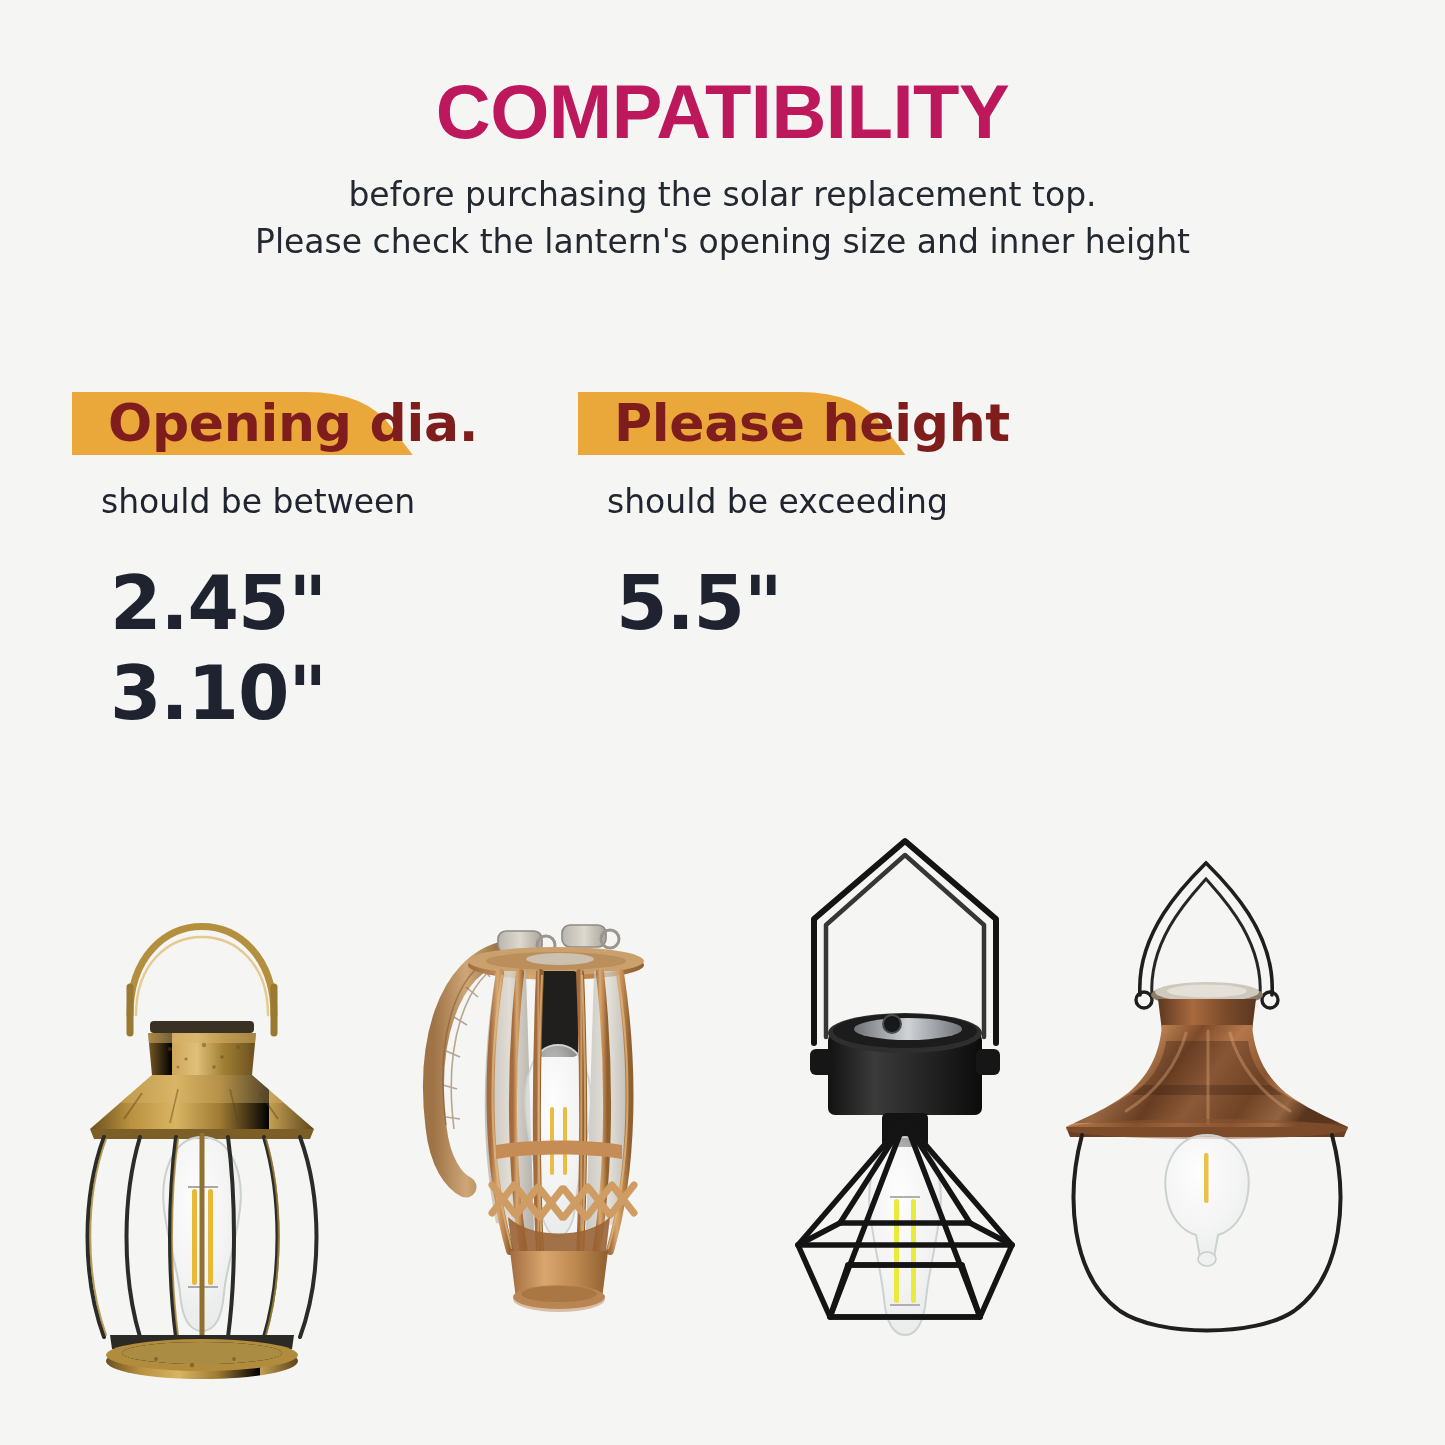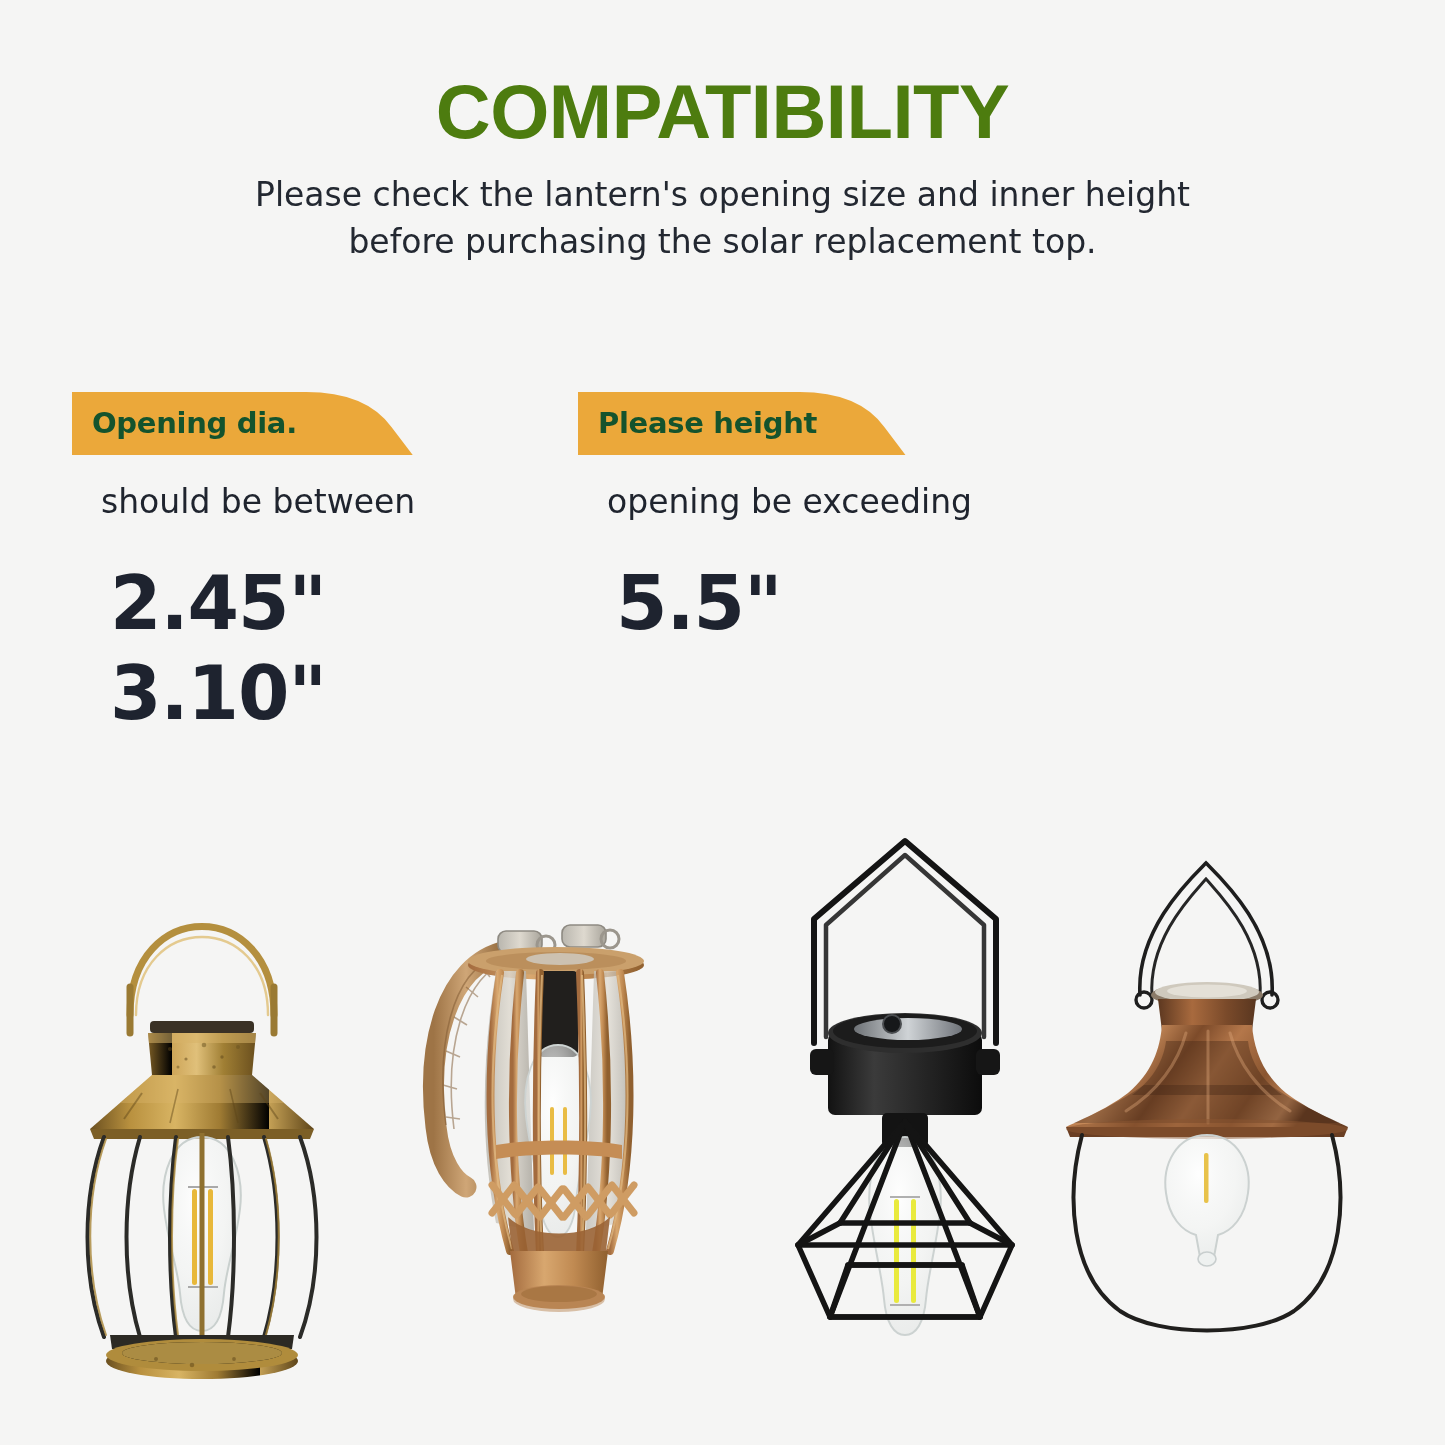--- a/index.html
+++ b/index.html
@@ -22,21 +22,21 @@
     left: 0;
     width: 1445px;
     text-align: center;
   }
   .page-title {
     margin: 0;
     padding-top: 72px;
     font-size: 76px;
     font-weight: 700;
     letter-spacing: -0.5px;
-    color: #4d7c0f;
+    color: #be185d;
     font-family: "Liberation Sans", sans-serif;
     line-height: 1.05;
   }
   .subtitle {
     margin: 0 auto;
     padding-top: 20px;
     width: 1000px;
     font-size: 33px;
     font-weight: 400;
     color: #232831;
@@ -71,25 +71,25 @@
     position: absolute;
     top: 0;
     left: 0;
     height: 63px;
     width: 100%;
     overflow: visible;
   }
   .badge-label {
     position: relative;
     display: block;
-    padding: 0 0 0 20px;
+    padding: 0 0 0 36px;
     line-height: 63px;
-    font-size: 29px;
+    font-size: 52px;
     font-weight: 700;
-    color: #14532d;
+    color: #7f1d1d;
     white-space: nowrap;
     font-family: "DejaVu Sans", sans-serif;
     letter-spacing: -0.3px;
   }
   .spec-sub {
     margin: 15px;
     padding: 12px 0 0 14px;
     font-size: 33px;
     font-weight: 400;
     color: #1f242e;
@@ -128,22 +128,22 @@
   .lantern-2 { left: 410px; bottom: 60px; }
   .lantern-3 { left: 780px; bottom: 90px; }
   .lantern-4 { left: 1048px; bottom: 110px; }
 </style>
 </head>
 <body>
 
 <div class="header">
   <h1 class="page-title">COMPATIBILITY</h1>
   <p class="subtitle">
+    <span class="subtitle-line">before purchasing the solar replacement top.</span>
     <span class="subtitle-line">Please check the lantern's opening size and inner height</span>
-    <span class="subtitle-line">before purchasing the solar replacement top.</span>
   </p>
 </div>
 
 <div class="specs">
 
   <div class="spec-col col-1">
     <div class="badge" style="width:345px;">
       <svg class="badge-bg" viewBox="0 0 405 63" width="405" height="63" preserveAspectRatio="none">
         <path d="M0,0 L275,0 Q345,0 375,35 L400,63 L0,63 Z" fill="#eba83a"></path>
       </svg>
@@ -156,21 +156,21 @@
     </div>
   </div>
 
   <div class="spec-col col-2">
     <div class="badge" style="width:330px;">
       <svg class="badge-bg" viewBox="0 0 390 63" width="390" height="63" preserveAspectRatio="none">
         <path d="M0,0 L262,0 Q332,0 362,35 L387,63 L0,63 Z" fill="#eba83a"></path>
       </svg>
       <span class="badge-label">Please height</span>
     </div>
-    <p class="spec-sub">opening be exceeding</p>
+    <p class="spec-sub">should be exceeding</p>
     <div class="spec-values">
       <span class="spec-value">5.5"</span>
     </div>
   </div>
 </div>
 
 <div class="gallery">
 
   <div class="lantern lantern-1">
     <svg width="300" height="580" viewBox="0 0 300 580">

